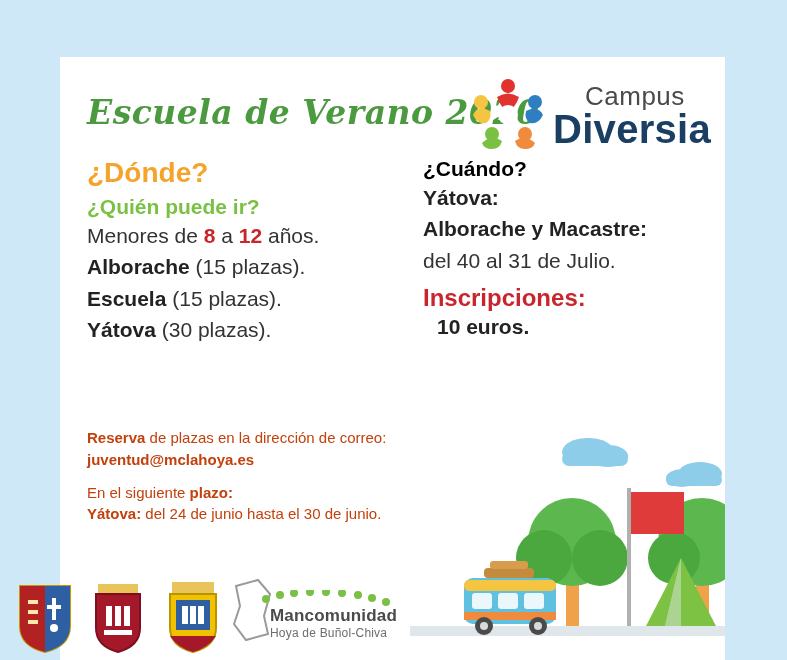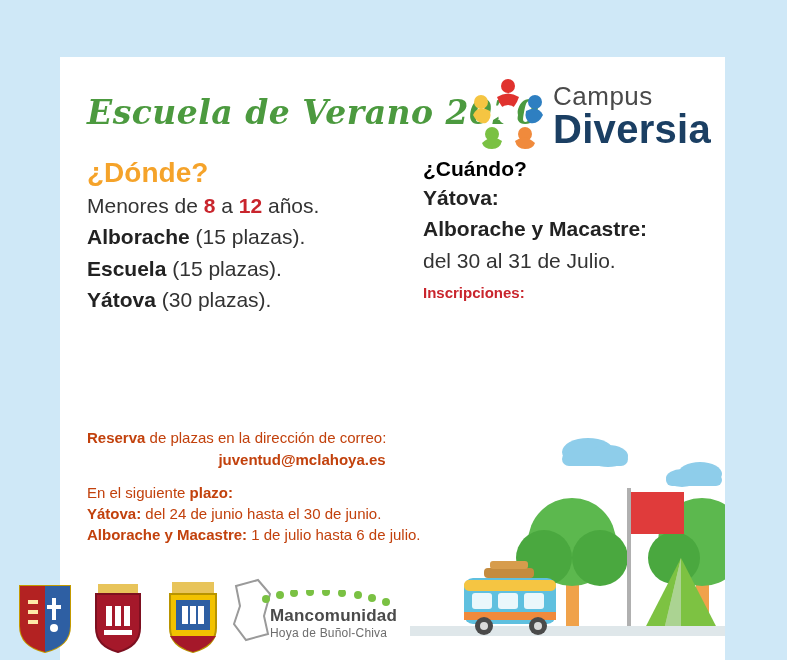--- a/index.html
+++ b/index.html
@@ -76,20 +76,21 @@
     position: absolute;
     left: 84px;
     top: 8px;
     line-height: 1.0;
   }
   .logo-campus {
     font-size: 26px;
     color: #4a4a4a;
     font-family: "Liberation Sans", sans-serif;
     letter-spacing: 0.5px;
+    margin-left: 32px;
   }
   .logo-diversia {
     font-size: 40px;
     color: #1b3f63;
     font-weight: bold;
     font-family: "Liberation Sans", sans-serif;
     letter-spacing: 0.3px;
     margin-top: 0;
   }
 
@@ -118,21 +119,21 @@
     color: #000000;
     margin: 0 0 4px 0;
   }
   .h-green {
     font-size: 21px;
     font-weight: bold;
     color: #7ac143;
     margin: 6px 0 4px 0;
   }
   .h-red {
-    font-size: 15px;
+    font-size: 24px;
     font-weight: bold;
     color: #c9252d;
     margin: 10px 0 2px 0;
   }
   .line {
     font-size: 21px;
     color: #333333;
     margin: 0 0 5px 0;
     line-height: 1.25;
   }
@@ -146,21 +147,20 @@
     left: 27px;
     top: 370px;
     width: 430px;
     font-size: 15px;
     color: #c2410c;
     line-height: 1.42;
   }
   .reserva .mail {
     font-weight: bold;
     margin-top: 1px;
-    text-align: center;
   }
   .reserva .gap { height: 11px; }
 
   
   .scene {
     position: absolute;
     left: 0; bottom: 0;
     width: 665px;
     height: 230px;
     pointer-events: none;
@@ -295,56 +295,55 @@
         </g>
       </svg>
       <div class="logo-text">
         <div class="logo-campus">Campus</div>
         <div class="logo-diversia">Diversia</div>
       </div>
     </div>
 
     <div class="col-left">
       <div class="h-orange">¿Dónde?</div>
+      <div class="h-green">¿Quién puede ir?</div>
       <div class="line">
         <span>Menores de </span><span class="red">8</span><span> a </span><span class="red">12</span><span> años.</span>
       </div>
       <div class="line">
         <b>Alborache</b><span> (15 plazas).</span>
       </div>
       <div class="line">
         <b>Escuela</b><span> (15 plazas).</span>
       </div>
       <div class="line">
         <b>Yátova</b><span> (30 plazas).</span>
       </div>
     </div>
 
     <div class="col-right">
       <div class="h-blue">¿Cuándo?</div>
       <div class="line"><b>Yátova:</b></div>
       <div class="line"><b>Alborache y Macastre:</b></div>
-      <div class="line">del 30 al 31 de Julio.</div>
+      <div class="line">del 40 al 31 de Julio.</div>
       <div class="h-red">Inscripciones:</div>
+      <div class="line indent"><b>10 euros.</b></div>
     </div>
 
     <div class="reserva">
       <div>
         <b>Reserva</b><span> de plazas en la dirección de correo:</span>
       </div>
       <div class="mail">juventud@mclahoya.es</div>
       <div class="gap"></div>
       <div>
         <span>En el siguiente </span><b>plazo:</b>
       </div>
       <div>
         <b>Yátova:</b><span>  del 24 de junio hasta el 30 de junio.</span>
-      </div>
-      <div>
-        <b>Alborache y Macastre:</b><span> 1 de julio hasta 6 de julio.</span>
       </div>
     </div>
 
   </div>
 
   <div class="footer">
 
     <svg class="crest" style="left:14px; width:62px; height:74px;" viewBox="0 0 62 74" xmlns="http://www.w3.org/2000/svg">
       <path d="M6 6 h50 v40 q0 20 -25 26 q-25 -6 -25 -26 Z" fill="#f2c200" stroke="#c49a00" stroke-width="2"></path>
       <path d="M6 6 h25 v66 q-25 -6 -25 -26 Z" fill="#b32222"></path>

